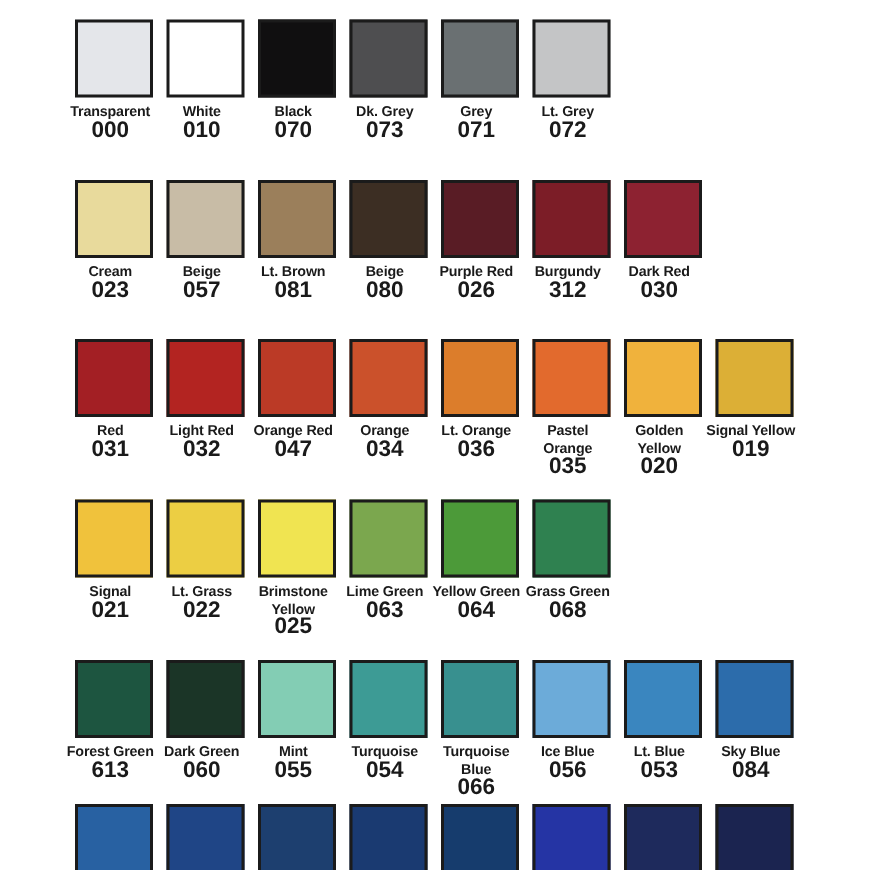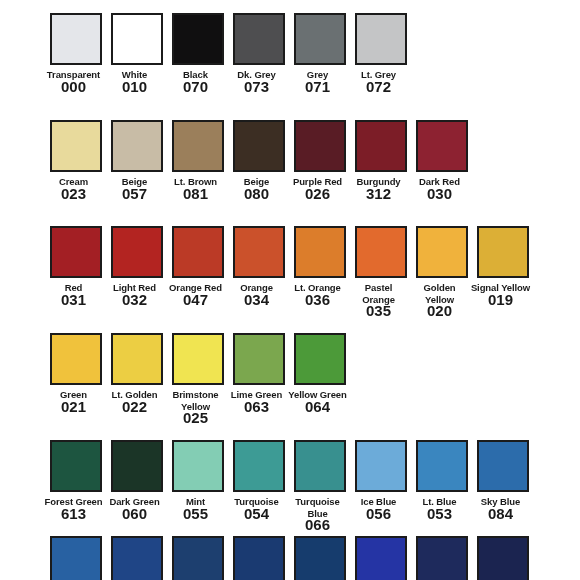--- a/index.html
+++ b/index.html
@@ -185,43 +185,48 @@
       </div>
       <div class="swatch-cell">
         <div class="swatch-chip" title="Signal Yellow" style="background: rgb(220, 175, 54);"></div>
         <div class="swatch-label">Signal Yellow</div>
         <div class="swatch-code">019</div>
       </div>
     </div>
     <div class="swatch-row" style="top: 333px;">
       <div class="swatch-cell">
         <div class="swatch-chip" title="Yellow" style="background: rgb(240, 194, 60);"></div>
-        <div class="swatch-label">Green</div>
+        <div class="swatch-label">Signal</div>
         <div class="swatch-code">021</div>
       </div>
       <div class="swatch-cell">
         <div class="swatch-chip" title="Lt. Yellow" style="background: rgb(236, 206, 67);"></div>
-        <div class="swatch-label">Lt. Golden</div>
+        <div class="swatch-label">Lt. Grass</div>
         <div class="swatch-code">022</div>
       </div>
       <div class="swatch-cell">
         <div class="swatch-chip" title="Brimstone Yellow" style="background: rgb(240, 228, 81);"></div>
         <div class="swatch-label">Brimstone Yellow</div>
         <div class="swatch-code">025</div>
       </div>
       <div class="swatch-cell">
         <div class="swatch-chip" title="Lime Green" style="background: rgb(123, 167, 78);"></div>
         <div class="swatch-label">Lime Green</div>
         <div class="swatch-code">063</div>
       </div>
       <div class="swatch-cell">
         <div class="swatch-chip" title="Yellow Green" style="background: rgb(76, 154, 57);"></div>
         <div class="swatch-label">Yellow Green</div>
         <div class="swatch-code">064</div>
       </div>
+      <div class="swatch-cell">
+        <div class="swatch-chip" title="Grass Green" style="background: rgb(47, 129, 80);"></div>
+        <div class="swatch-label">Grass Green</div>
+        <div class="swatch-code">068</div>
+      </div>
     </div>
     <div class="swatch-row" style="top: 440px;">
       <div class="swatch-cell">
         <div class="swatch-chip" title="Forest Green" style="background: rgb(29, 85, 64);"></div>
         <div class="swatch-label">Forest Green</div>
         <div class="swatch-code">613</div>
       </div>
       <div class="swatch-cell">
         <div class="swatch-chip" title="Dark Green" style="background: rgb(27, 53, 39);"></div>
         <div class="swatch-label">Dark Green</div>

